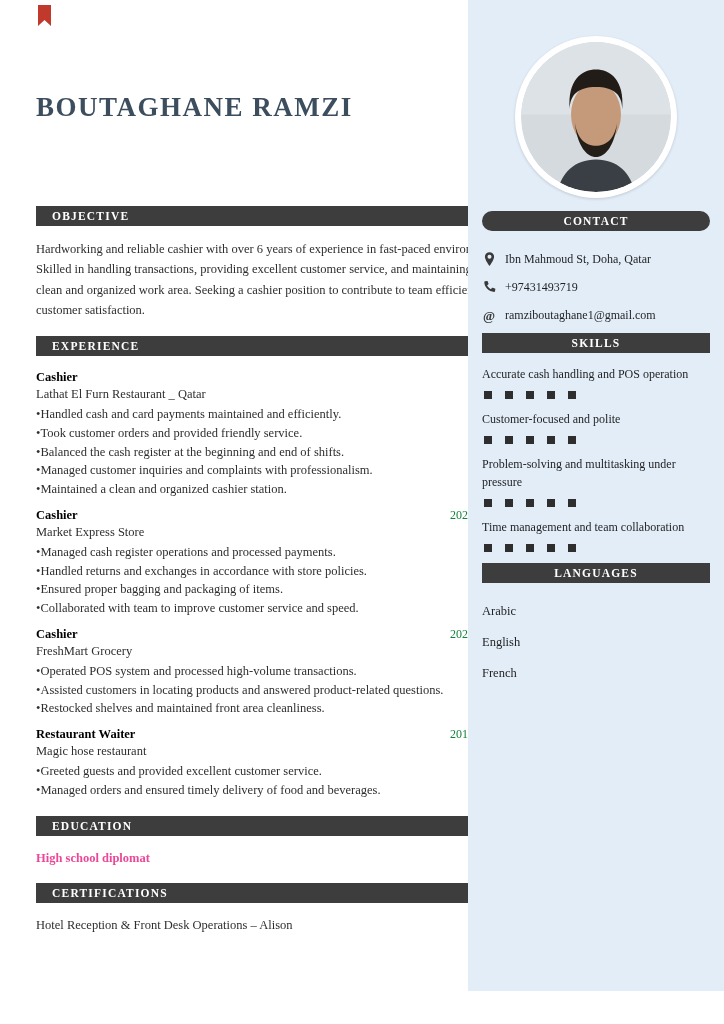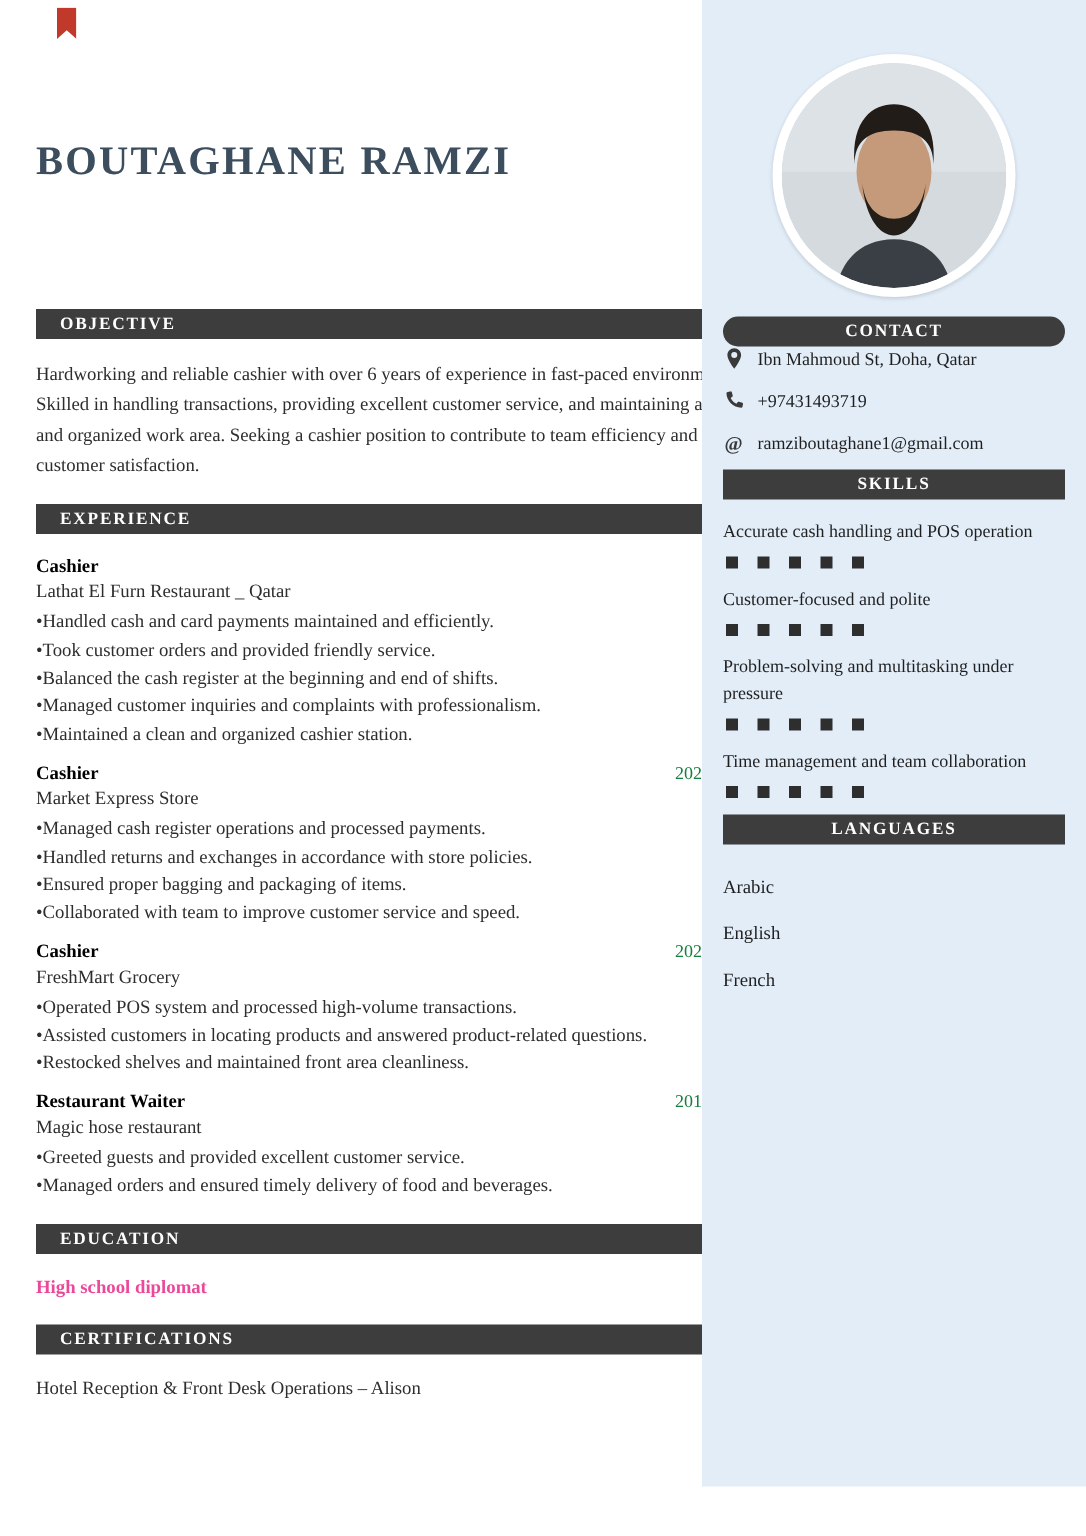--- a/index.html
+++ b/index.html
@@ -5,21 +5,21 @@
   * { margin:0; padding:0; box-sizing:border-box; }
   html,body { background:#ffffff; }
   body { font-family:"Liberation Serif", serif; color:#2e2e2e; }
   .page { position:relative; width:724px; height:1024px; background:#ffffff; overflow:hidden; margin:0 auto; }
 
   
   .bookmark { position:absolute; left:38px; top:5px; width:13px; height:21px; background:#c0392b;
               clip-path: polygon(0 0, 100% 0, 100% 100%, 50% 72%, 0 100%); }
 
   
-  .main { position:absolute; left:0; top:0; width:516px; padding:92px 8px 0 24px; }
+  .main { position:absolute; left:0; top:0; width:516px; padding:92px 8px 0 36px; }
   .name { font-size:27px; font-weight:bold; color:#3c4d5e; letter-spacing:1.5px; }
   .bar  { background:#3d3d3d; color:#ffffff; font-size:11.5px; letter-spacing:1.2px;
           padding:4px 10px 4px 16px; font-weight:bold; }
   .bar-objective    { margin-top:83px; }
   .objective-text   { font-size:12.5px; line-height:1.62; margin:13px 0 16px; color:#2e2e2e; }
   .bar-experience   { margin-bottom:14px; }
   .job              { margin-bottom:9px; }
   .job-head         { display:flex; justify-content:space-between; align-items:baseline; }
   .role             { font-size:12.5px; font-weight:bold; color:#000000; }
   .dates            { font-size:12px; color:#15803d;text-align:right; }
@@ -31,21 +31,21 @@
 
   
   .sidebar { position:absolute; top:0; right:0; width:256px; height:991px;
              background:#e2edf8; padding:0 14px; }
   .photo-ring { width:162px; height:162px; margin:36px auto 0; border-radius:50%;
                 background:#ffffff; padding:6px; box-shadow:0 1px 3px rgba(0,0,0,.15); }
   .photo-ring svg { display:block; width:150px; height:150px; border-radius:50%; }
   .sbar { background:#3d3d3d; color:#ffffff; text-align:center; font-size:11.5px;
           letter-spacing:1.2px; font-weight:bold; padding:4px 0; }
   .sbar-contact  { margin-top:13px;border-radius:10px; }
-  .contact-list  { margin-top:0; }
+  .contact-list  { margin-top:20px; }
   .contact-item  { display:flex; align-items:flex-start; gap:9px; font-size:12px;
                    line-height:1.45; margin-bottom:8px; color:#1f1f1f; }
   .c-icon { width:14px; flex:0 0 14px; text-align:center; padding-top:1px; }
   .at { font-weight:bold; font-size:13px; color:#3a3a3a; line-height:1; }
   .sbar-skills { margin-top:8px; }
   .skills-list { margin-top:12px; }
   .skill-label { font-size:12px; line-height:1.5; color:#1f1f1f; }
   .squares { display:flex; gap:13px; margin:8px 0 11px 2px; }
   .sq { width:8px; height:8px; background:#2e2e2e; }
   .sbar-languages { margin-top:6px; }

